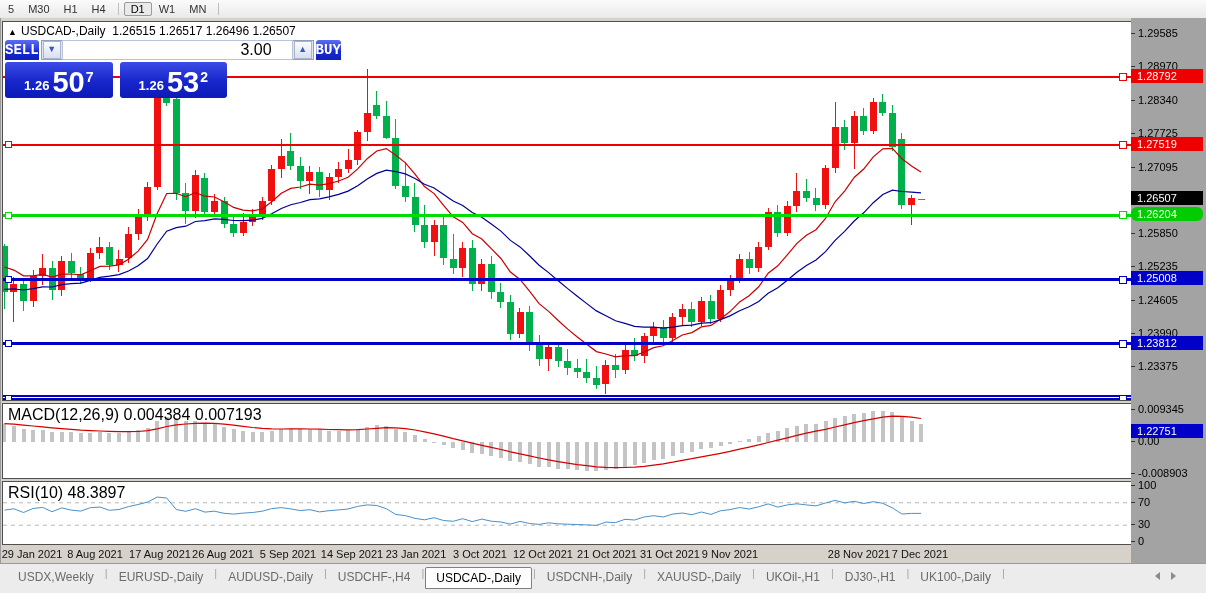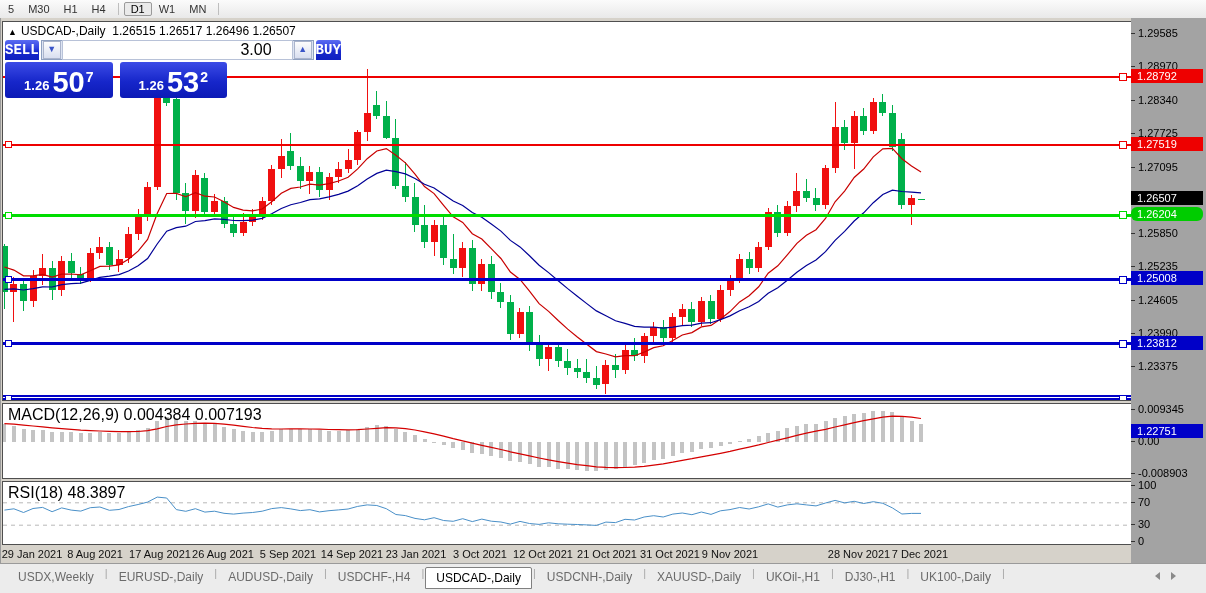--- a/index.html
+++ b/index.html
@@ -438,21 +438,21 @@
       <div class="dlabel" style="left: 668px;">31 Oct 2021</div>
       <div class="dlabel" style="left: 728px;">9 Nov 2021</div>
       <div class="dlabel" style="left: 764px; margin-top: 28px;">18 Nov 2021</div>
       <div class="dlabel" style="left: 857px;">28 Nov 2021</div>
       <div class="dlabel" style="left: 918px;">7 Dec 2021</div>
     </div>
 
   <div id="title"><span class="arrow">▲</span><span>USDCAD-,Daily</span>&nbsp;&nbsp;<span>1.26515 1.26517 1.26496 1.26507</span></div>
 
   <div id="macdlabel" class="ind-label"><span>MACD(12,26,9)</span> <span>0.004384 0.007193</span></div>
-  <div id="rsilabel" class="ind-label"><span>RSI(18)</span> <span>48.3897</span></div>
+  <div id="rsilabel" class="ind-label"><span>RSI(10)</span> <span>48.3897</span></div>
 
   <div id="tradepanel">
     <div class="tp-row1">
       <div class="tp-btn">SELL</div>
       <div class="tp-spin">
         <div class="tp-arrow">▼</div>
         <input class="tp-vol" value="3.00" style="">
         <div class="tp-arrow">▲</div>
       </div>
       <div class="tp-btn">BUY</div>

